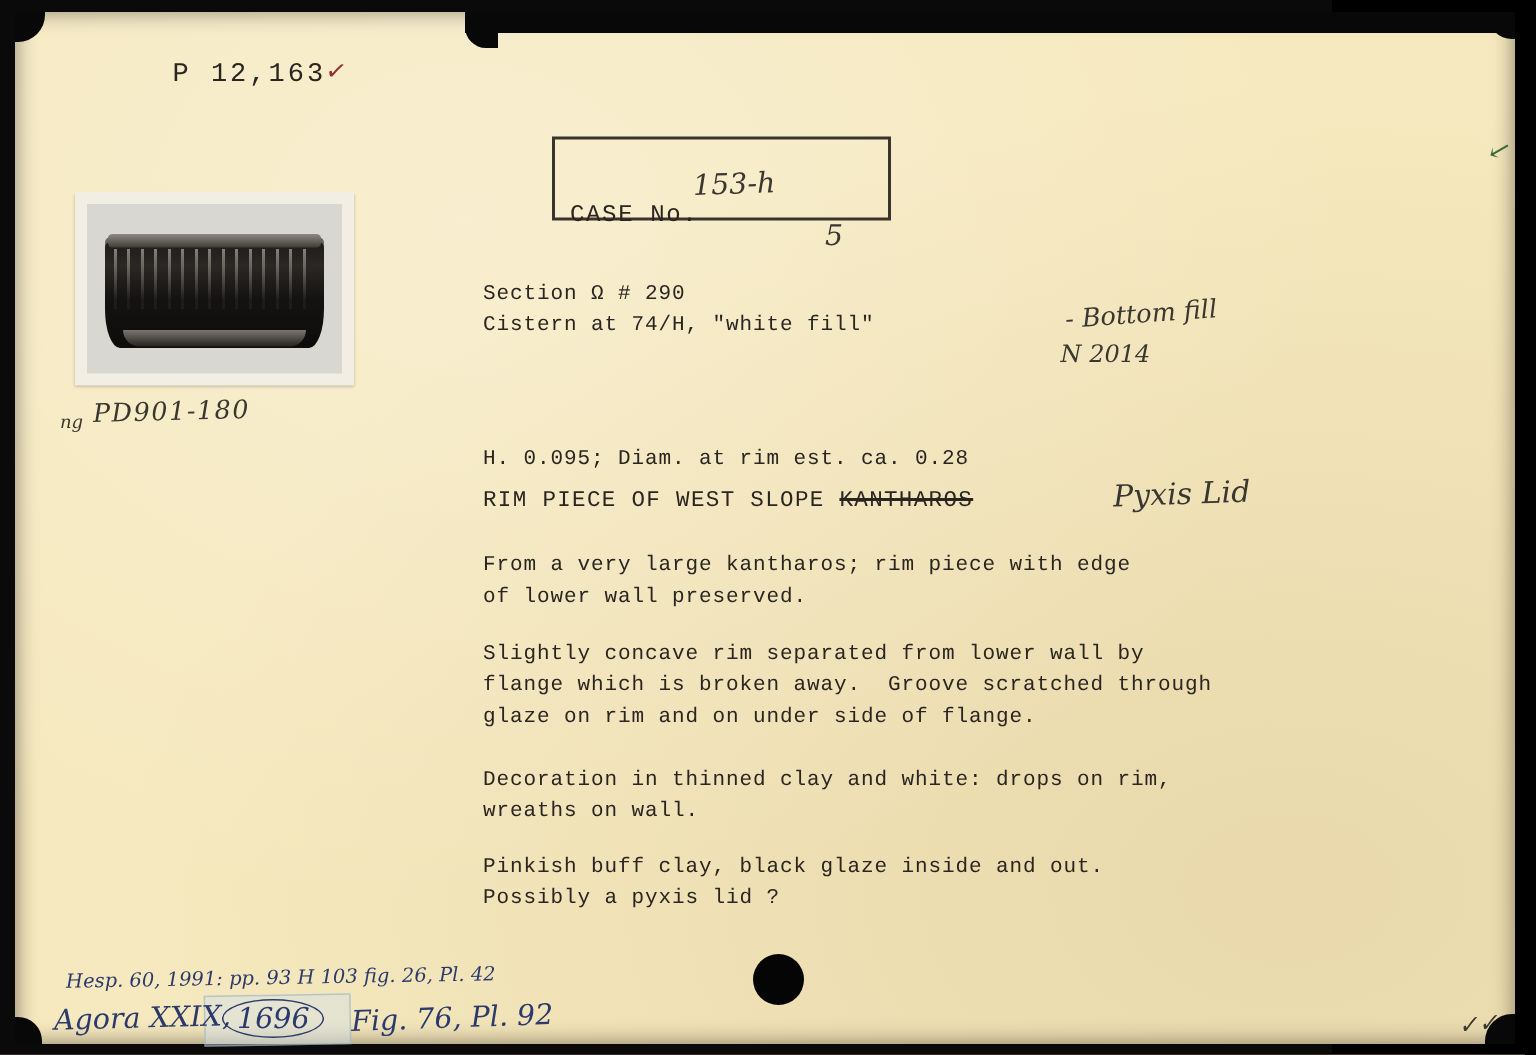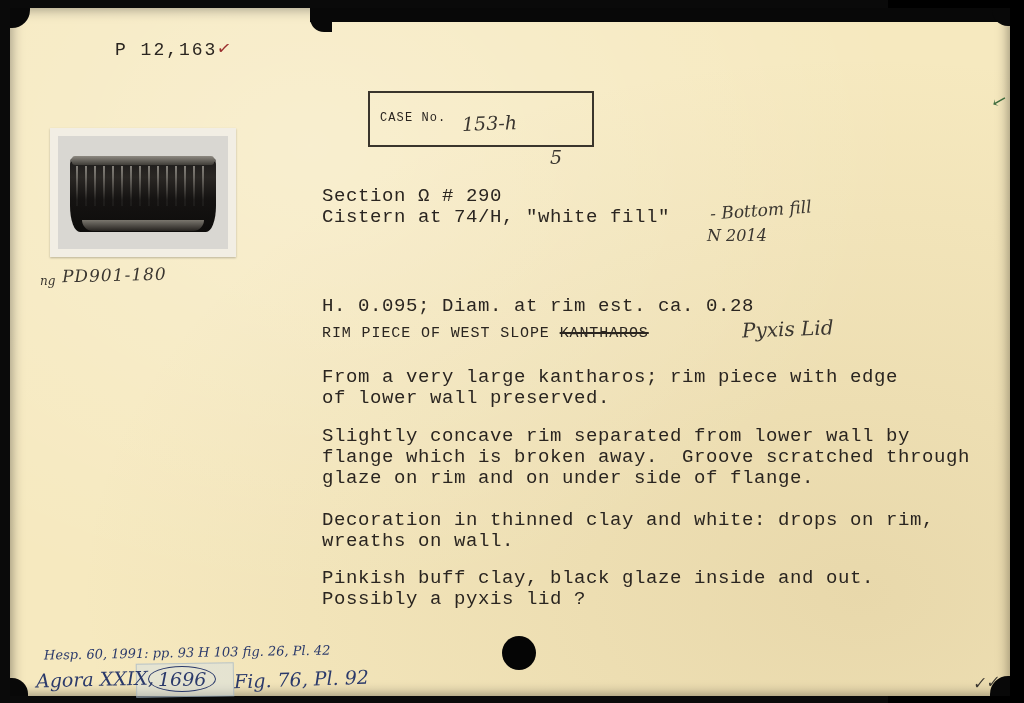--- a/index.html
+++ b/index.html
@@ -88,21 +88,21 @@
     background:
       radial-gradient(ellipse at 30% 20%, rgba(255,255,255,0.25), rgba(255,255,255,0) 60%),
       radial-gradient(ellipse at 85% 85%, rgba(170,140,80,0.18), rgba(170,140,80,0) 65%);
     pointer-events: none;
   }
 
   
   .typed {
     font-family: "Liberation Mono", monospace;
     color: #2a2520;
-    font-size: 19px;
+    font-size: 14px;
     letter-spacing: 0.6px;
     line-height: 21px;
     white-space: pre;
   }
   .hand {
     font-family: "DejaVu Serif", serif;
     color: #3a3630;
     font-style: italic;
   }
   .hand-blue {
@@ -220,22 +220,22 @@
   .stamp-line1 {
     position: absolute;
     left: 10px;
     top: 6px;
     font-size: 16px;
     letter-spacing: 1.1px;
   }
   .stamp-line2 {
     position: absolute;
     left: 10px;
-    top: 15px;
-    font-size: 12px;
+    top: 40px;
+    font-size: 16px;
     letter-spacing: 1.1px;
   }
   #case-number {
     position: absolute;
     left: 452px;
     top: 104px;
     font-size: 19px;
     transform: rotate(-2deg);
   }
   #case-number-sub {

